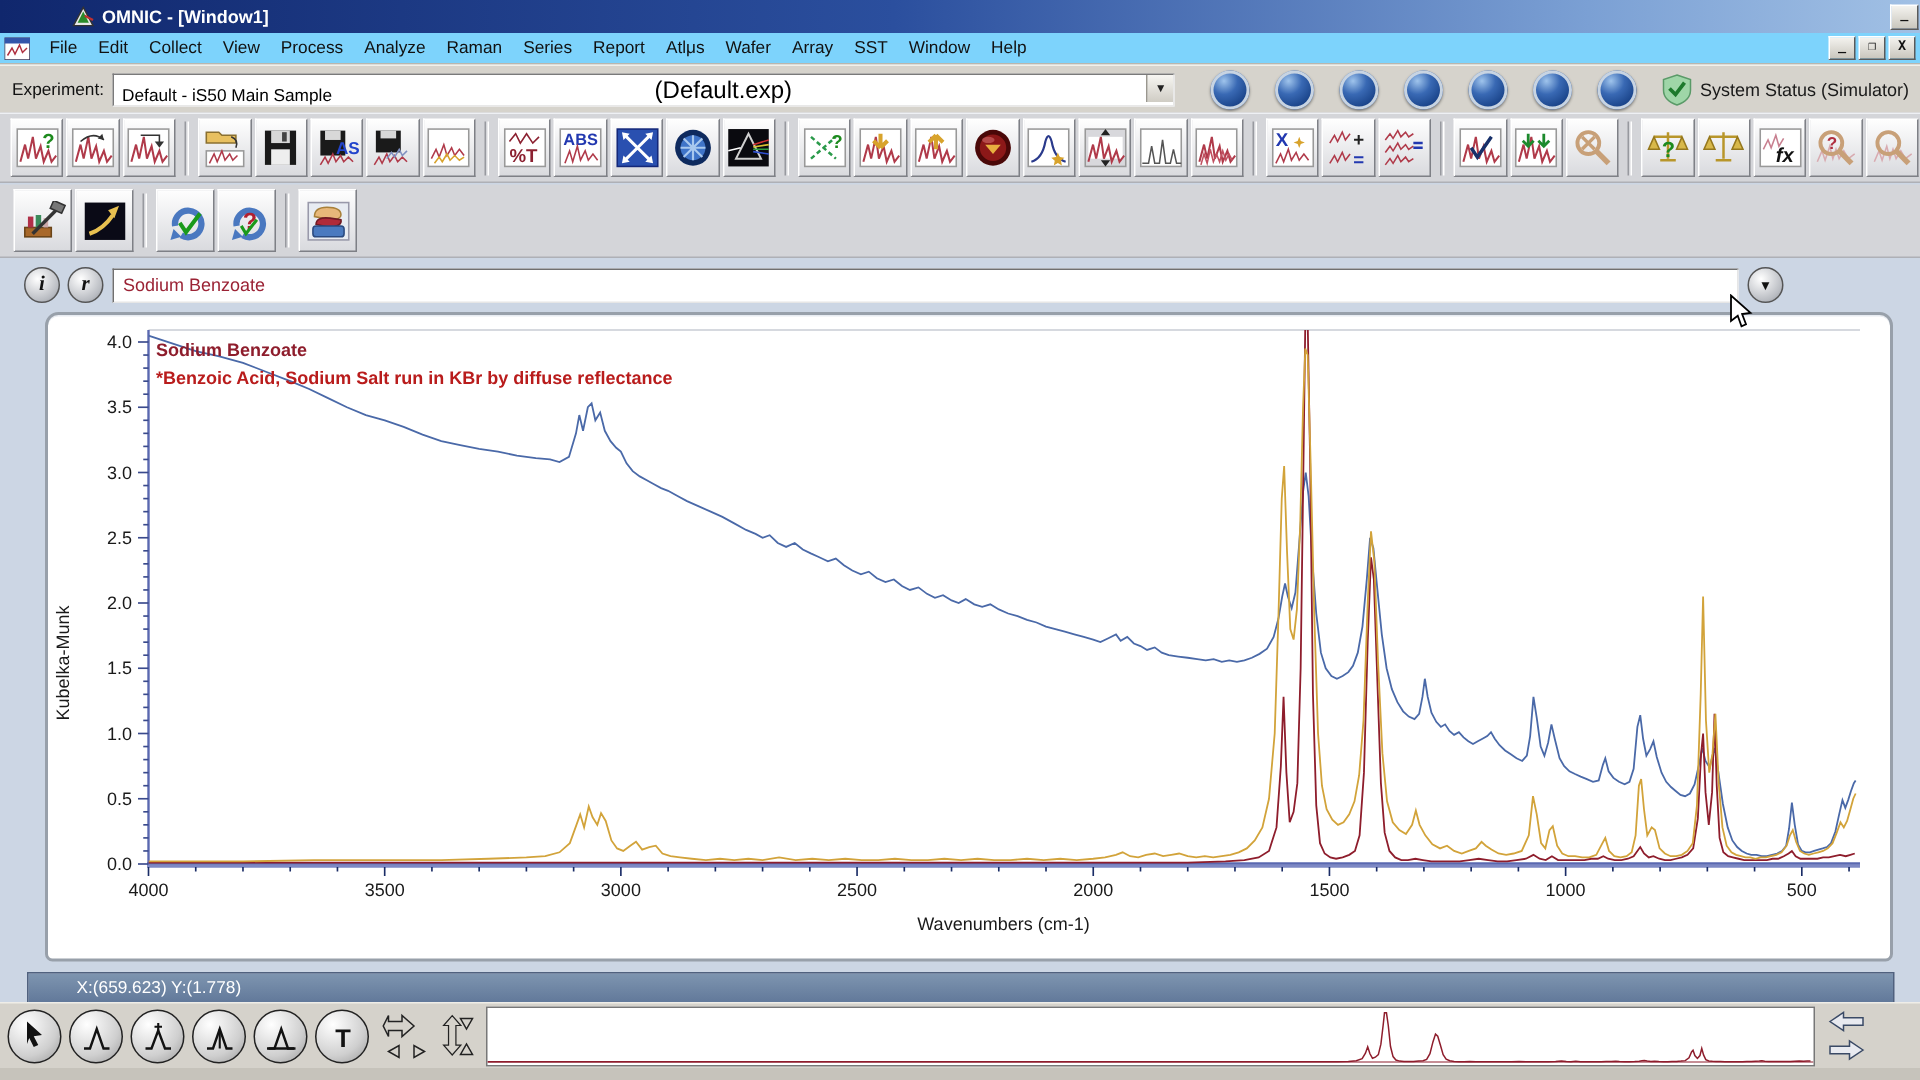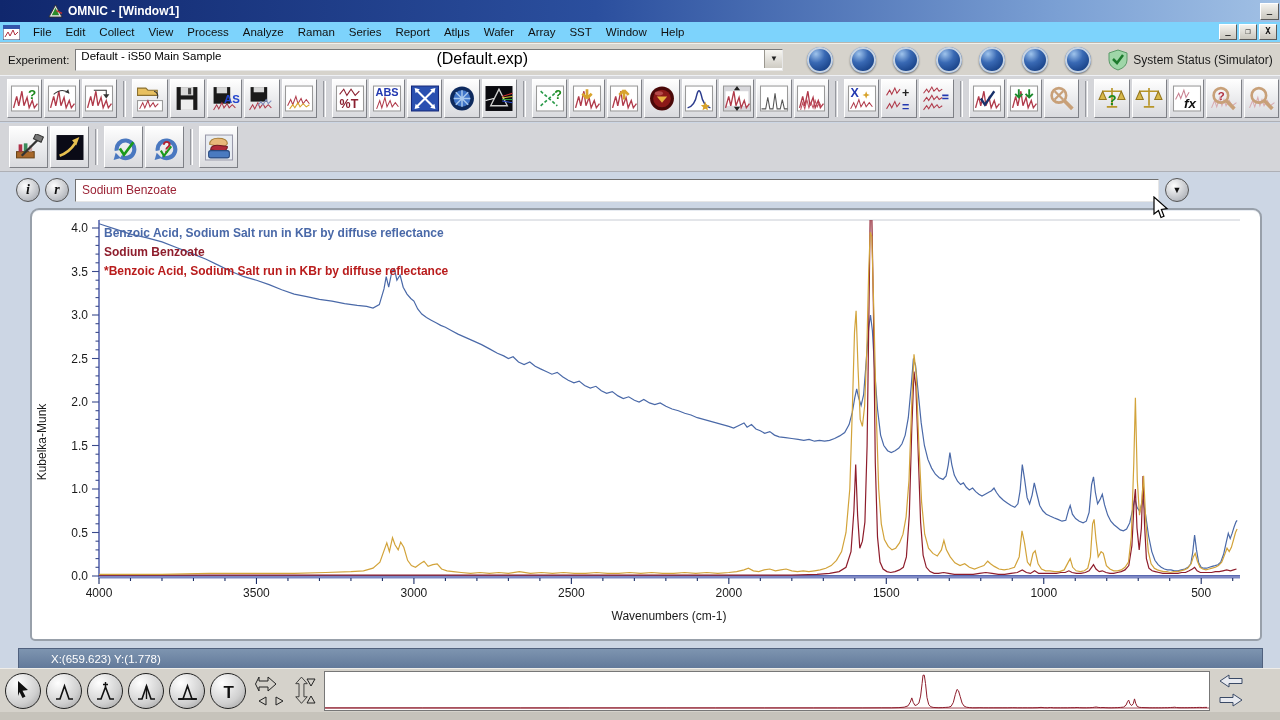--- a/index.html
+++ b/index.html
@@ -11,21 +11,21 @@
   .winbtns{display:flex;gap:2px;margin-left:auto;margin-right:3px;}
   .winbtn{width:17px;height:15px;background:linear-gradient(#f4f3ef,#c9c6bd);border:1px solid;border-color:#fff #5a5a5a #5a5a5a #fff;font-size:9px;line-height:13px;text-align:center;color:#111;font-weight:bold;font-family:"DejaVu Sans Mono",monospace;}
   
   #menubar{left:0;top:22px;width:1280px;height:20px;background:#7dd3fc;border-bottom:1px solid #b9b6ae;display:flex;align-items:center;font-size:11.5px;color:#111;}
   #menubar .childicon{width:17px;height:15px;margin:0 6px 0 3px;}
   .menuitem{padding:2px 7px;cursor:default;}
   #menubar .winbtns .winbtn{width:16px;height:14px;}
   
   #expbar{left:0;top:43px;width:1280px;height:31px;background:#d6d3cc;border-top:1px solid #f2f0ea;border-bottom:1px solid #a9a69e;display:flex;align-items:center;font-size:11.5px;}
   #explabel{margin:0 6px 0 8px;color:#111;}
-  #expcombo{position:relative;width:706px;height:20px;background:#fff;border:1px solid;border-color:#7a7a7a #e8e8e8 #e8e8e8 #7a7a7a;display:flex;align-items:flex-start;}
+  #expcombo{position:relative;width:706px;height:20px;background:#fff;border:1px solid;border-color:#7a7a7a #e8e8e8 #e8e8e8 #7a7a7a;display:flex;align-items:flex-end;}
   #expcombo .val{margin-left:5px;font-size:11.5px;color:#000;}
   #expcombo .file{position:absolute;left:51%;font-size:16px;color:#000;}
   #expcombo .drop{position:absolute;right:0;top:0;width:17px;height:18px;background:linear-gradient(#f7f6f2,#cfccc4);border-left:1px solid #9a978f;text-align:center;font-size:8px;line-height:18px;color:#222;}
   .orb{width:26px;height:26px;border-radius:50%;background:radial-gradient(circle at 9px 7px,#9fc4ec 0%,#3969b4 35%,#123a7e 80%);box-shadow:inset 0 0 0 2px #c8d4e2, 0 1px 2px rgba(0,0,0,.45);margin-right:17px;}
   #sysstatus{display:flex;align-items:center;font-size:12px;color:#1a1a1a;}
   
   #toolbar1{left:0;top:75px;width:1280px;height:47px;background:#d4d5d9;border-top:1px solid #eef0f4;border-bottom:1px solid #aeb0b6;display:flex;align-items:center;padding-left:6px;box-sizing:border-box;}
   #toolbar2{left:0;top:123px;width:1280px;height:49px;background:#d4d5d9;border-bottom:1px solid #aeb0b6;display:flex;align-items:center;padding-left:8px;box-sizing:border-box;}
   .tb{width:35px;height:37px;margin:0 1px;background:linear-gradient(#fefefe,#d9dade);border:1px solid;border-color:#fff #7e8086 #7e8086 #fff;display:flex;align-items:center;justify-content:center;}
   .tb2{width:37px;height:40px;}
@@ -533,21 +533,20 @@
       <text x="1169.209944751381" y="387" font-size="12" fill="#1a1a1a" text-anchor="middle">500</text>
       <line x1="1200.7016574585634" y1="368" x2="1200.7016574585634" y2="371" stroke="#1a2c66" stroke-width="1.1"></line>
       <text x="637" y="410" font-size="12" fill="#1a1a1a" text-anchor="middle">Wavenumbers (cm-1)</text>
       <text x="14" y="232" font-size="12" fill="#1a1a1a" text-anchor="middle" transform="rotate(-90 14 232)">Kubelka-Munk</text>
       <polyline points="67.0,13.7 82.7,18.9 98.5,24.1 114.2,27.6 130.0,31.9 145.7,38.0 161.5,44.1 174.1,49.3 186.7,55.4 199.3,61.5 211.9,66.7 224.5,70.2 237.1,74.6 249.7,79.8 262.2,84.1 274.8,86.7 287.4,89.3 300.0,91.1 312.6,93.7 325.2,95.4 334.7,96.3 341.0,98.0 347.3,94.6 352.0,78.9 354.2,66.7 356.7,77.2 359.9,61.5 362.4,58.9 364.9,70.2 368.1,65.0 371.2,77.2 375.0,84.1 378.8,88.5 381.9,91.1 385.7,98.9 389.8,104.1 394.5,107.6 399.2,110.2 404.0,112.8 408.7,115.4 413.4,117.2 419.7,120.7 426.0,124.1 433.9,127.6 441.8,131.1 449.6,134.6 457.5,138.9 465.4,143.3 471.7,145.9 476.4,148.5 481.1,146.8 486.5,152.0 492.1,154.6 497.8,152.0 503.2,156.3 508.5,158.9 514.2,161.5 519.9,164.2 525.2,162.4 530.6,166.8 536.2,170.3 541.9,172.9 547.2,171.1 552.6,175.5 558.3,178.1 563.9,176.3 569.3,180.7 574.6,183.3 580.3,181.6 586.0,185.9 591.3,188.5 596.7,186.8 602.4,190.3 607.1,192.0 611.8,189.4 617.5,192.9 622.8,194.6 628.2,192.9 633.9,196.3 640.1,199.0 646.4,200.7 652.7,203.3 659.0,205.0 665.3,207.7 671.6,209.4 677.9,211.1 684.2,212.9 690.5,214.6 696.8,216.4 701.6,218.1 706.9,215.5 712.0,212.9 715.1,217.2 719.5,214.6 723.9,219.0 728.3,220.7 732.7,223.3 737.8,221.6 742.5,225.1 747.2,226.8 753.5,227.7 759.8,228.5 766.1,229.4 771.8,230.3 777.1,229.4 782.5,231.2 787.5,230.3 792.6,231.2 797.6,230.3 802.6,228.5 807.7,225.9 812.7,222.5 817.1,214.6 820.3,202.4 822.8,187.7 824.7,179.0 826.6,187.7 829.1,195.5 831.6,185.0 834.1,152.8 836.7,118.0 838.5,105.0 840.4,120.7 843.0,165.9 845.5,199.0 848.6,225.1 851.8,235.5 855.6,240.7 859.3,242.5 863.1,240.7 866.9,238.1 870.0,233.8 873.2,225.1 876.3,207.7 879.2,176.3 881.4,148.5 883.6,155.5 886.1,181.6 889.2,212.9 892.4,235.5 895.9,249.4 899.6,258.1 903.4,264.2 907.2,267.7 911.0,269.4 914.1,265.9 916.3,254.6 917.9,242.5 919.8,254.6 922.3,265.1 925.5,271.2 928.6,274.6 931.4,272.9 934.3,277.3 937.4,279.9 940.6,278.1 943.7,281.6 946.9,284.2 950.0,286.0 953.2,284.2 956.3,282.5 959.5,280.7 962.0,278.1 964.5,282.5 967.7,286.8 971.4,290.3 975.2,292.9 979.0,295.5 982.8,297.3 985.9,293.8 988.1,280.7 990.3,254.6 992.5,268.6 995.1,287.7 997.6,293.8 1000.1,285.1 1002.3,272.9 1004.5,282.5 1007.7,295.5 1010.8,300.8 1014.3,304.2 1018.0,306.0 1021.8,307.7 1025.9,309.4 1030.0,311.2 1033.8,310.3 1036.6,299.9 1038.2,295.5 1040.4,304.2 1043.6,308.6 1047.3,311.2 1051.1,312.9 1054.3,311.2 1057.1,302.5 1059.6,274.6 1061.5,266.8 1063.4,282.5 1065.6,293.8 1068.1,289.4 1070.3,284.2 1072.5,294.7 1075.7,305.1 1078.8,311.2 1082.0,314.7 1085.1,317.3 1088.3,319.9 1091.4,320.8 1094.6,319.0 1097.7,312.9 1100.6,299.9 1102.8,288.6 1105.0,297.3 1107.8,301.6 1111.0,288.6 1113.5,304.2 1116.6,326.0 1119.8,341.6 1122.9,350.3 1126.1,354.7 1129.2,357.3 1132.4,359.0 1135.5,359.9 1139.0,359.9 1142.4,360.8 1145.9,360.8 1149.4,359.9 1152.8,359.0 1156.0,357.3 1158.8,353.8 1160.7,342.5 1162.6,325.1 1164.5,339.9 1166.7,352.9 1169.2,357.3 1171.7,358.2 1174.6,358.2 1177.4,357.3 1180.2,356.4 1183.1,355.6 1185.9,354.7 1188.7,352.1 1191.6,344.3 1194.1,332.9 1196.3,323.4 1198.2,328.6 1200.1,323.4 1202.0,317.3 1203.9,312.1 1205.1,310.3" fill="none" stroke="#4a69a8" stroke-width="1.2" clip-path="url(#plotclip)"></polyline>
       <polyline points="67.0,365.1 193.0,365.1 318.9,365.1 381.9,365.1 444.9,365.1 507.9,365.1 570.9,365.1 633.9,365.1 696.8,365.1 728.3,365.1 759.8,365.1 785.0,364.3 797.6,363.4 807.1,361.6 814.0,357.3 819.0,341.6 821.9,300.8 823.7,254.6 825.6,305.1 827.8,338.2 830.4,331.2 832.9,312.1 835.1,235.5 837.0,96.3 838.2,4.9 839.8,4.9 841.4,96.3 843.3,252.9 845.5,326.9 848.0,352.1 851.1,359.0 854.9,361.6 858.7,362.5 863.1,361.6 867.5,359.9 871.3,357.3 874.4,346.9 877.3,305.1 879.8,218.1 882.0,161.5 883.9,176.3 886.1,239.9 888.6,312.1 891.1,345.1 894.3,357.3 898.1,361.6 902.2,363.4 906.6,363.4 911.6,362.5 916.6,363.4 922.3,364.3 928.6,364.3 934.9,364.3 941.2,364.3 947.5,363.4 953.8,362.5 960.1,363.4 966.4,364.3 972.7,364.3 979.0,363.4 985.3,362.5 990.3,359.9 994.4,362.5 998.5,363.4 1002.6,360.8 1006.7,363.4 1011.1,363.4 1015.5,363.4 1019.9,363.4 1024.3,363.4 1028.8,362.5 1033.2,362.5 1036.9,360.8 1040.1,362.5 1044.5,363.4 1048.9,363.4 1053.3,362.5 1057.1,360.8 1059.6,357.3 1061.5,354.7 1064.0,359.0 1067.2,361.6 1070.3,360.8 1074.1,362.5 1077.9,363.4 1081.7,363.4 1085.4,362.5 1089.2,361.6 1093.0,359.9 1096.8,355.6 1099.9,335.6 1102.1,292.1 1103.4,279.0 1105.0,318.1 1107.2,339.9 1109.4,318.1 1111.0,265.9 1112.5,313.8 1114.4,348.6 1116.9,358.2 1120.1,360.8 1123.2,361.6 1127.0,362.5 1130.8,363.4 1134.6,363.4 1138.3,363.4 1142.1,363.4 1145.9,363.4 1149.7,362.5 1153.5,362.5 1157.2,360.8 1160.4,359.0 1162.6,357.3 1165.1,360.8 1168.3,362.5 1172.0,362.5 1175.8,362.5 1179.6,362.5 1183.4,361.6 1187.2,361.6 1190.9,360.8 1194.7,359.9 1198.5,360.8 1201.6,359.9 1204.5,359.0" fill="none" stroke="#8e1d2c" stroke-width="1.2" clip-path="url(#plotclip)"></polyline>
       <polyline points="67.0,364.3 130.0,364.3 177.2,363.4 224.5,363.4 262.2,363.4 293.7,362.5 318.9,361.6 331.5,360.8 341.0,358.2 347.9,352.1 352.3,339.9 354.8,332.9 357.4,341.6 360.5,327.7 363.0,334.7 366.2,339.9 368.7,332.1 371.8,337.3 375.6,350.3 379.4,355.6 383.5,357.3 388.2,353.8 392.0,351.2 396.1,356.4 400.8,354.7 405.2,353.8 409.6,359.0 415.0,360.8 421.3,361.6 429.2,362.5 438.6,363.4 448.0,362.5 457.5,363.4 466.9,362.5 476.4,363.4 487.4,361.6 498.4,363.4 509.5,362.5 520.5,363.4 531.5,362.5 542.5,363.4 553.5,363.4 564.6,362.5 575.6,363.4 586.6,363.4 597.6,362.5 608.7,363.4 619.7,362.5 630.7,363.4 641.7,363.4 652.7,362.5 663.8,363.4 674.8,362.5 685.8,363.4 696.8,362.5 704.7,361.6 712.0,359.9 716.4,358.2 721.4,360.8 726.8,361.6 732.1,359.9 737.8,359.0 743.4,360.8 748.8,359.9 754.1,359.0 759.8,360.8 765.5,361.6 771.2,360.8 776.8,361.6 782.5,360.8 788.2,359.9 793.8,358.2 799.2,355.6 804.5,350.3 809.6,341.6 814.0,322.5 817.8,279.0 820.3,200.7 822.5,122.4 824.1,100.7 826.0,157.2 828.2,209.4 830.4,216.4 832.6,196.3 834.8,139.8 836.7,61.5 838.2,22.3 839.8,26.7 841.7,96.3 844.2,200.7 846.7,279.0 849.3,313.8 852.4,329.5 856.2,336.4 860.0,339.9 863.7,338.2 867.5,332.9 871.0,324.2 874.1,306.8 877.0,270.3 879.8,192.0 882.0,144.2 884.2,164.2 886.7,231.2 889.6,292.1 892.7,324.2 896.5,338.2 900.9,343.4 905.3,346.0 909.4,339.9 911.9,330.3 914.4,339.9 918.2,346.9 922.9,352.9 928.0,355.6 932.7,353.8 937.4,357.3 942.5,359.0 947.2,357.3 951.9,355.6 955.7,351.2 958.5,353.8 962.3,356.4 967.0,359.0 972.1,359.9 977.1,359.0 982.5,357.3 987.2,346.9 990.0,320.8 992.5,332.9 995.4,352.1 998.2,355.6 1001.0,343.4 1003.2,340.8 1006.1,353.8 1009.5,359.0 1013.6,360.8 1018.0,360.8 1022.8,361.6 1027.5,361.6 1032.2,359.9 1036.3,352.1 1038.2,348.6 1040.7,357.3 1044.2,360.8 1048.3,361.6 1052.4,360.8 1055.8,358.2 1058.4,346.9 1060.6,313.8 1062.1,309.4 1064.0,329.5 1066.2,346.9 1069.1,341.6 1071.3,343.4 1074.4,355.6 1077.9,359.0 1081.7,360.8 1085.4,360.8 1089.2,359.9 1093.0,357.3 1096.5,352.1 1099.3,326.9 1101.8,252.9 1103.4,187.7 1105.3,270.3 1107.5,305.1 1109.7,292.1 1111.6,265.9 1113.8,312.1 1116.3,341.6 1119.1,353.8 1122.3,358.2 1125.4,359.9 1128.6,360.8 1131.7,361.6 1134.9,361.6 1138.3,362.5 1141.8,361.6 1145.3,361.6 1148.7,360.8 1152.2,359.9 1155.7,358.2 1159.1,353.8 1161.3,346.9 1163.2,343.4 1165.4,351.2 1168.0,357.3 1170.8,359.0 1173.9,359.9 1177.1,359.0 1180.2,358.2 1183.4,357.3 1186.5,355.6 1189.7,352.1 1192.5,345.1 1195.0,338.2 1197.2,341.6 1199.4,337.3 1201.6,329.5 1203.5,322.5 1205.1,319.0" fill="none" stroke="#d2a33a" stroke-width="1.2" clip-path="url(#plotclip)"></polyline>
     </svg>
 </div>
 <div id="legend" class="abs">
-    <div style="color: rgb(74, 105, 168);">Benzoic Acid, Sodium Salt run in KBr by diffuse reflectance</div>
     <div style="color: rgb(142, 29, 44);">Sodium Benzoate</div>
     <div style="color: #b91c1c;">*Benzoic Acid, Sodium Salt run in KBr by diffuse reflectance</div>
   </div>
 
 <div id="statusbar" class="abs">
   <span>X:(659.623) Y:(1.778)</span>
 </div>
 
 <div id="palette" class="abs">
   <div id="ptools" style="display:flex;align-items:center;">

